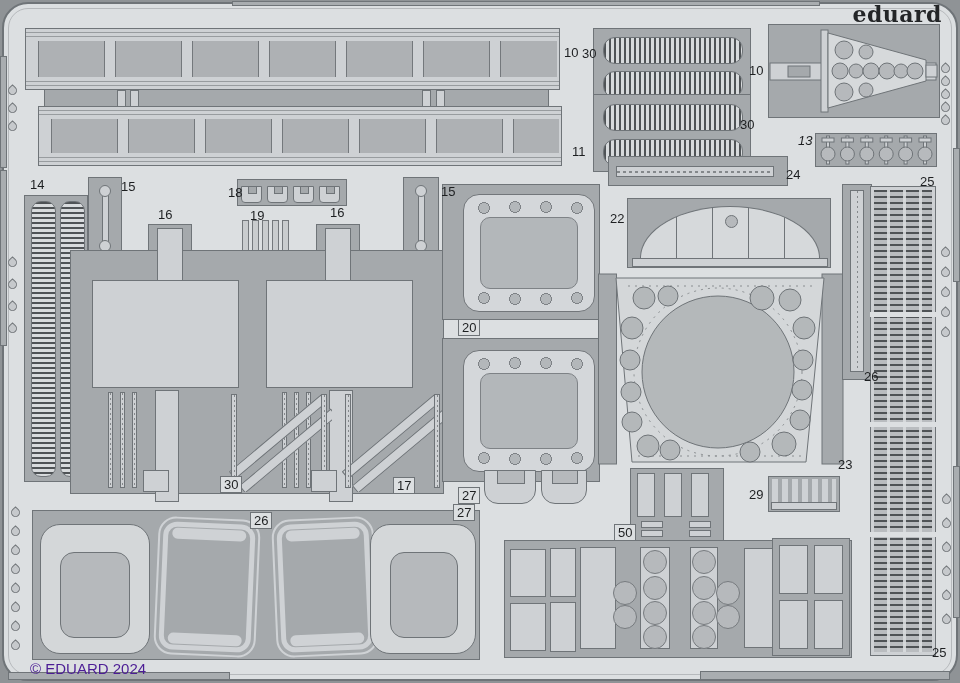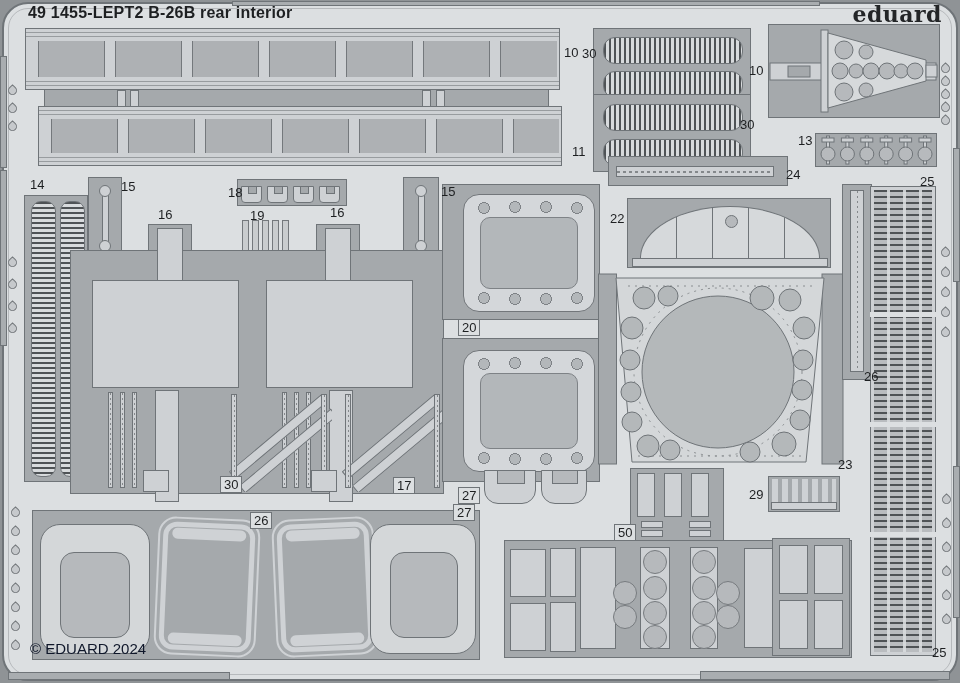--- a/index.html
+++ b/index.html
@@ -13,21 +13,21 @@
     border:2px solid var(--line);border-radius:26px;}
   .sheet::after{content:"";position:absolute;inset:4px;border:1px solid #b6b9bc;border-radius:20px;}
   .abs{position:absolute;}
   .dk{position:absolute;background:var(--backing);border:1px solid var(--line);box-sizing:border-box;}
   .lt{position:absolute;background:var(--light);border:1px solid var(--line);box-sizing:border-box;}
   .md{position:absolute;background:var(--mid);border:1px solid var(--line);box-sizing:border-box;}
   .rail{position:absolute;background:#a9adb0;border:1px solid var(--line);box-sizing:border-box;}
   .title{position:absolute;left:28px;top:4px;font-size:16px;font-weight:bold;color:var(--ink);letter-spacing:.2px;}
   .logo{position:absolute;right:18px;top:1px;font-family:"DejaVu Serif",serif;font-weight:bold;
     font-size:22px;color:#232527;letter-spacing:.5px;}
-  .copyright{position:absolute;left:30px;top:640px;font-size:15px;color:#0f172a;}
+  .copyright{position:absolute;left:30px;top:660px;font-size:15px;color:#4c1d95;}
   .madein{position:absolute;left:700px;top:645px;font-size:18px;color:#2b2e30;}
   .plabel{position:absolute;font-size:13px;line-height:15px;color:var(--ink);white-space:nowrap;}
   .plabel.boxed{background:var(--sheet);border:1px solid var(--line);padding:0 3px;}
   .tear{position:absolute;width:9px;height:9px;background:#c6c9cc;border:1px solid #74787c;
     border-radius:0 50% 50% 50%;transform:rotate(45deg);box-sizing:border-box;}
   
   .wk{position:absolute;background:var(--light);border:1px solid var(--line);
     box-sizing:border-box;display:flex;flex-direction:column;}
   .wk .t,.wk .b{height:11px;background:repeating-linear-gradient(180deg,var(--light) 0 3px,#989c9f 3px 4px);}
   .wk .s{flex:1;margin:1px 2px;
@@ -406,21 +406,21 @@
       <div class="tear" style="left: 942px; top: 567px;"></div>
       <div class="tear" style="left: 942px; top: 591px;"></div>
       <div class="tear" style="left: 942px; top: 615px;"></div>
     </div>
   <div class="abs" style="left:0;top:0;width:960px;height:683px;">
       <div class="plabel" style="left: 564px; top: 45px;">10</div>
       <div class="plabel" style="left: 582px; top: 46px;">30</div>
       <div class="plabel" style="left: 749px; top: 63px;">10</div>
       <div class="plabel" style="left: 740px; top: 117px;">30</div>
       <div class="plabel" style="left: 572px; top: 144px;">11</div>
-      <div class="plabel" style="left: 798px; top: 133px;">13</div>
+      <div class="plabel" style="left: 798px; top: 133px; font-style: italic;">13</div>
       <div class="plabel" style="left: 920px; top: 174px;">25</div>
       <div class="plabel" style="left: 786px; top: 167px;">24</div>
       <div class="plabel" style="left: 30px; top: 177px;">14</div>
       <div class="plabel" style="left: 121px; top: 179px;">15</div>
       <div class="plabel" style="left: 441px; top: 184px;">15</div>
       <div class="plabel" style="left: 228px; top: 185px;">18</div>
       <div class="plabel" style="left: 158px; top: 207px;">16</div>
       <div class="plabel" style="left: 250px; top: 208px;">19</div>
       <div class="plabel" style="left: 330px; top: 205px;">16</div>
       <div class="plabel" style="left: 610px; top: 211px;">22</div>
@@ -430,16 +430,15 @@
       <div class="plabel boxed" style="left: 393px; top: 477px;">17</div>
       <div class="plabel boxed" style="left: 458px; top: 487px;">27</div>
       <div class="plabel" style="left: 838px; top: 457px;">23</div>
       <div class="plabel" style="left: 749px; top: 487px;">29</div>
       <div class="plabel boxed" style="left: 250px; top: 512px;">26</div>
       <div class="plabel boxed" style="left: 453px; top: 504px;">27</div>
       <div class="plabel boxed" style="left: 614px; top: 524px;">50</div>
       <div class="plabel" style="left: 932px; top: 645px;">25</div>
     </div>
 
-  <div class="title">49 1455-LEPT2  B-26B rear interior</div>
   <div class="logo">eduard</div>
   <div class="copyright">© EDUARD 2024</div>
 </div>
 
 </body></html>

